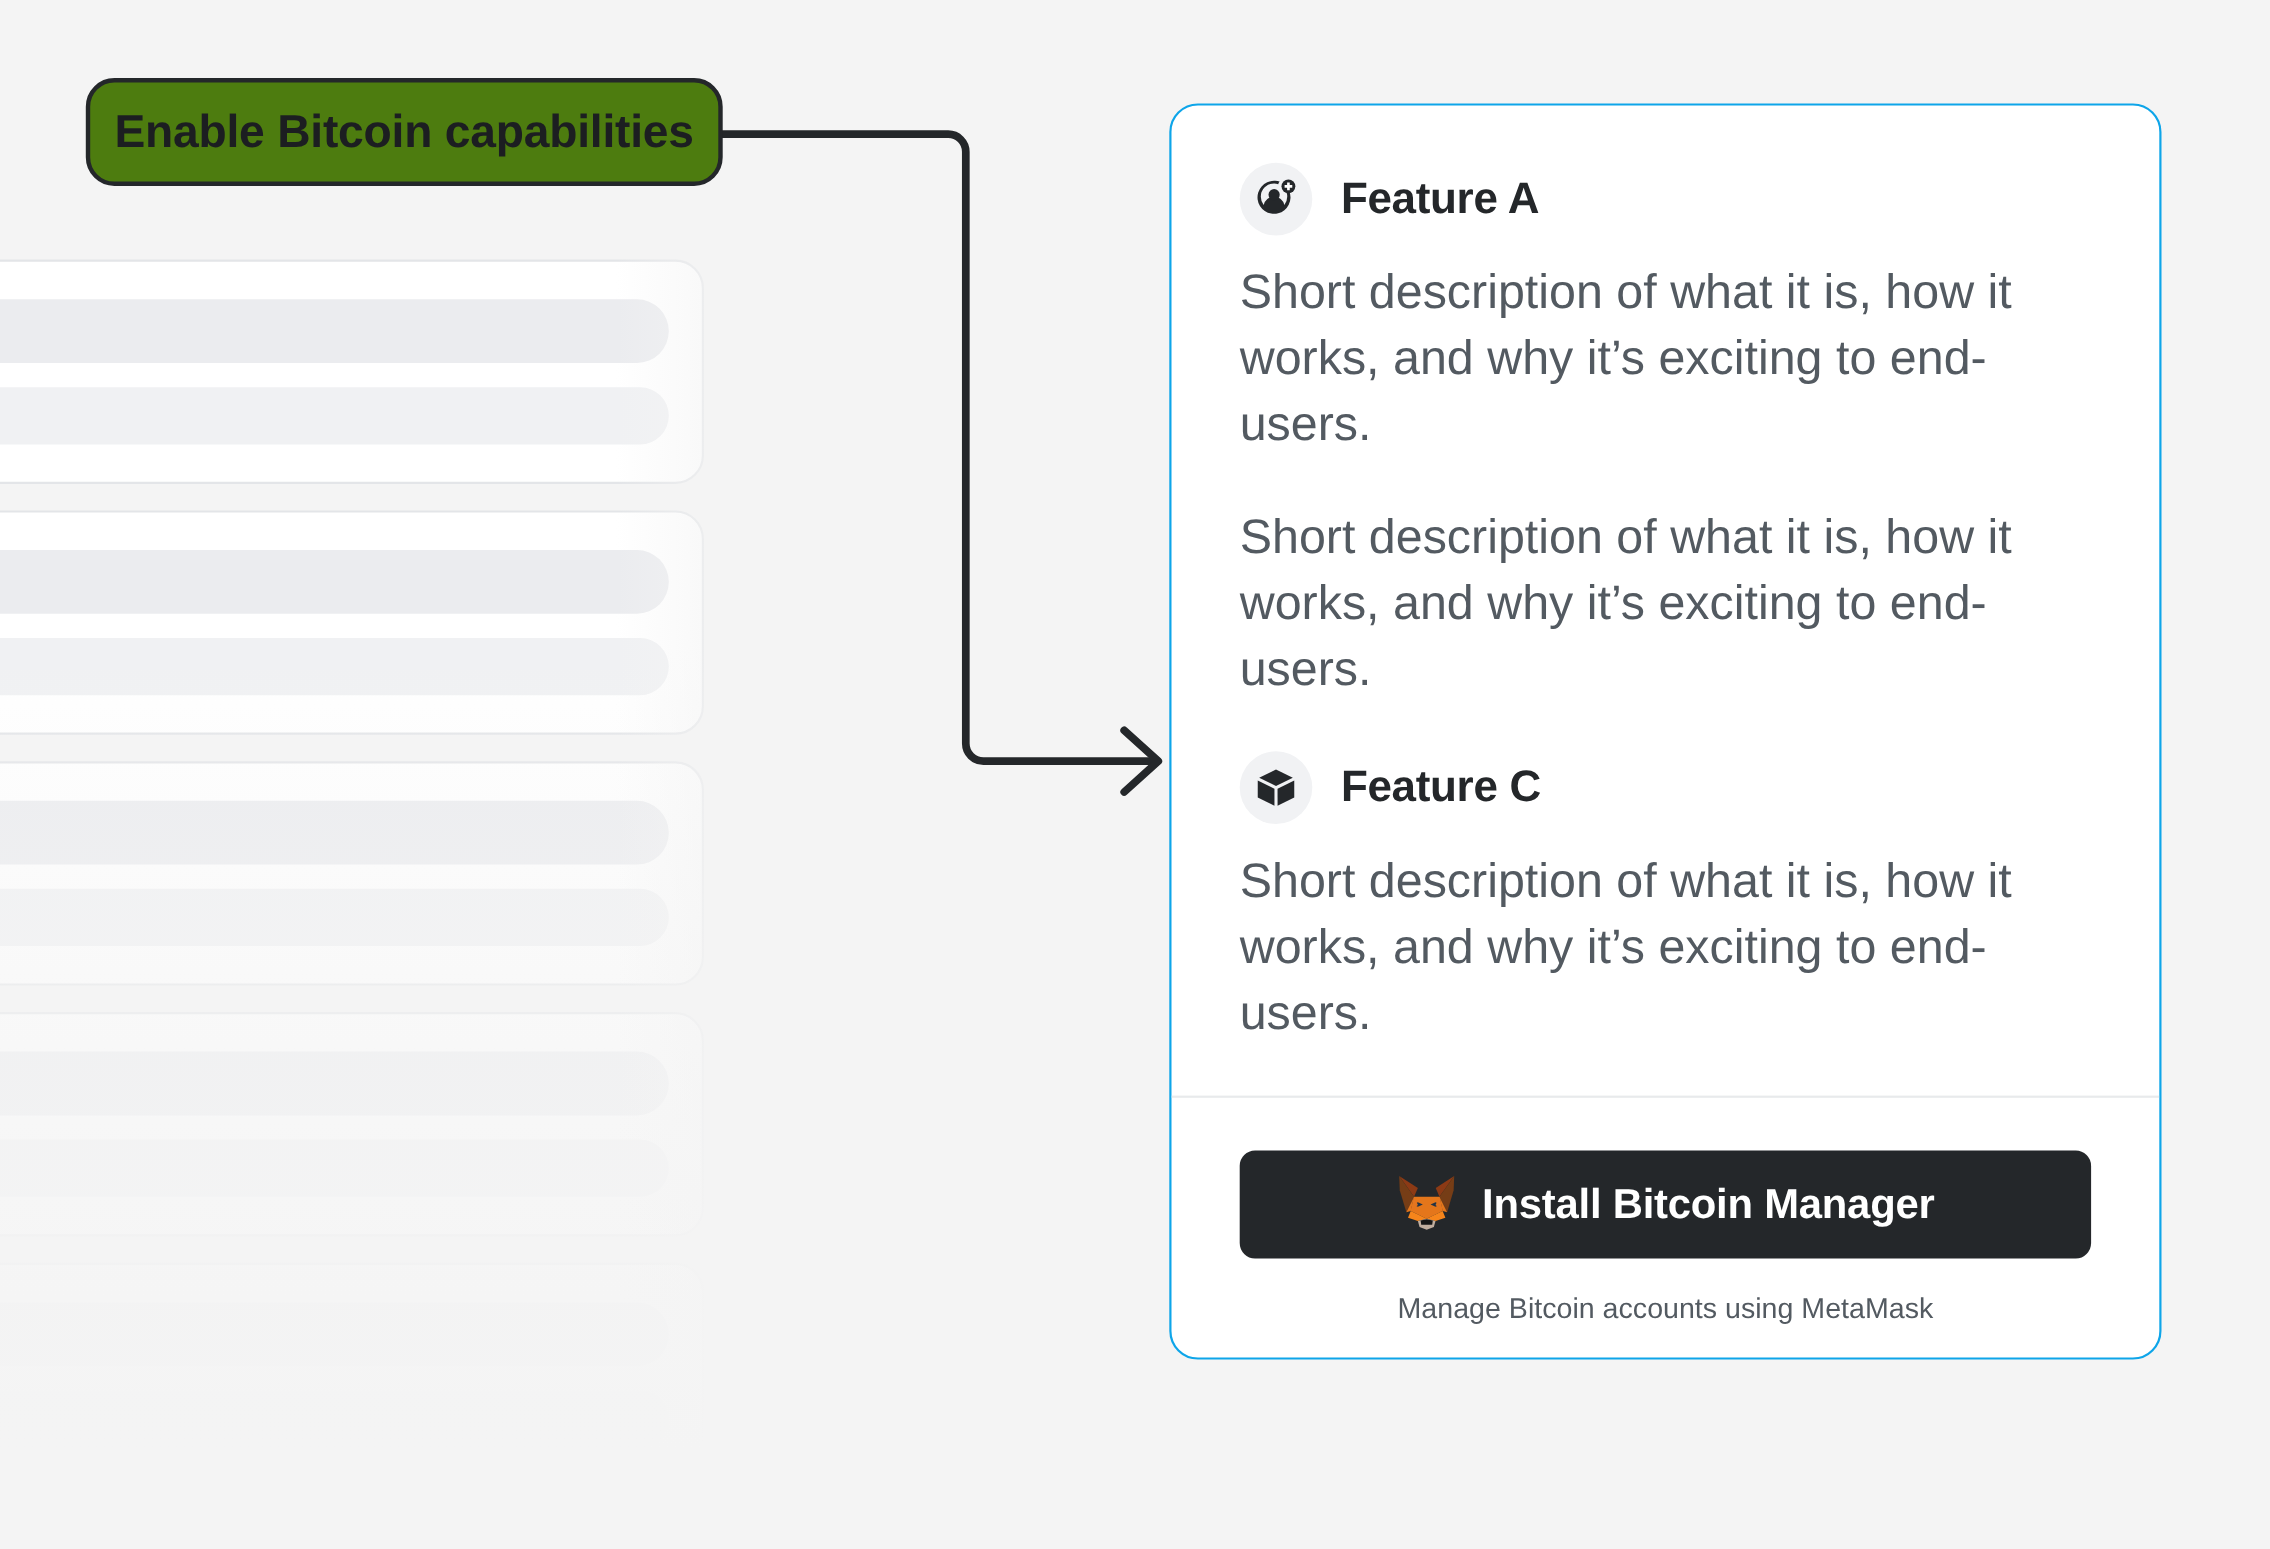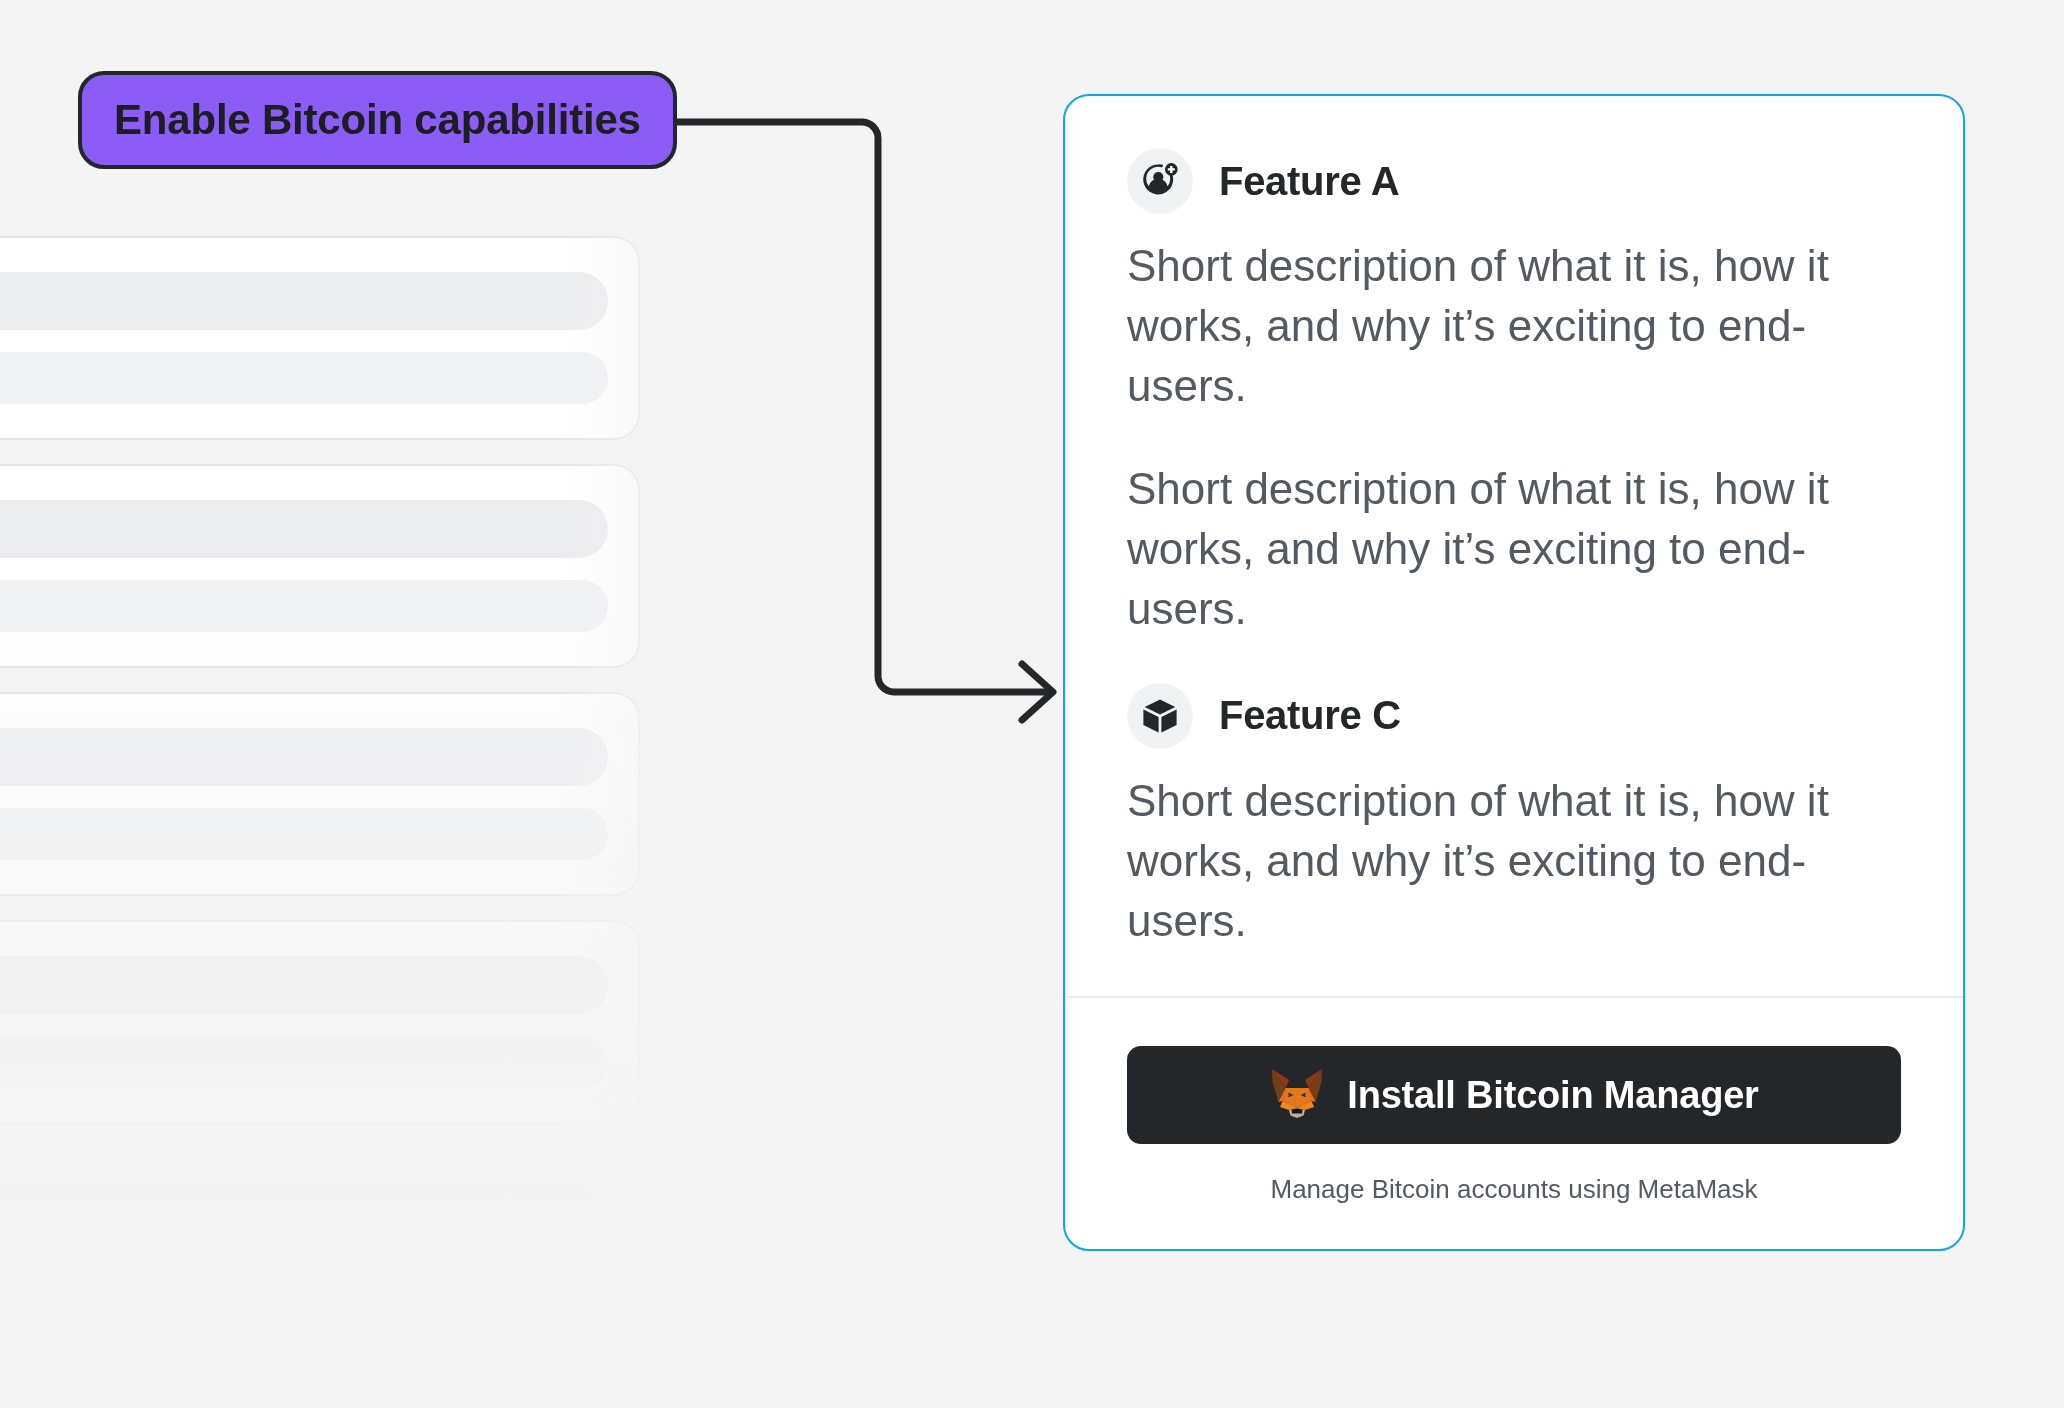--- a/index.html
+++ b/index.html
@@ -15,24 +15,24 @@
     position: relative;
   }
 
   
   .annotation-pill {
     position: absolute;
     left: 78px;
     top: 71px;
     height: 98px;
     box-sizing: border-box;
-    padding: 0 32px;
+    padding: 0 22px;
     display: flex;
     align-items: center;
-    background: #8b5cf6;
+    background: #4d7c0f;
     border: 4px solid #24272a;
     border-radius: 26px;
     z-index: 6;
   }
   .annotation-pill-label {
     font-size: 42px;
     font-weight: 600;
     color: #1c1e21;
     letter-spacing: -0.2px;
     white-space: nowrap;
@@ -155,21 +155,21 @@
     max-width: 790px;
   }
 
   .card-divider {
     height: 2px;
     background: #e8eaec;
     width: 100%;
   }
 
   .card-footer {
-    padding: 48px 62px 44px 62px;
+    padding: 48px 62px 29px 62px;
     text-align: center;
   }
   .install-button {
     width: 100%;
     box-sizing: border-box;
     height: 98px;
     background: #24272a;
     border: none;
     border-radius: 14px;
     display: flex;

